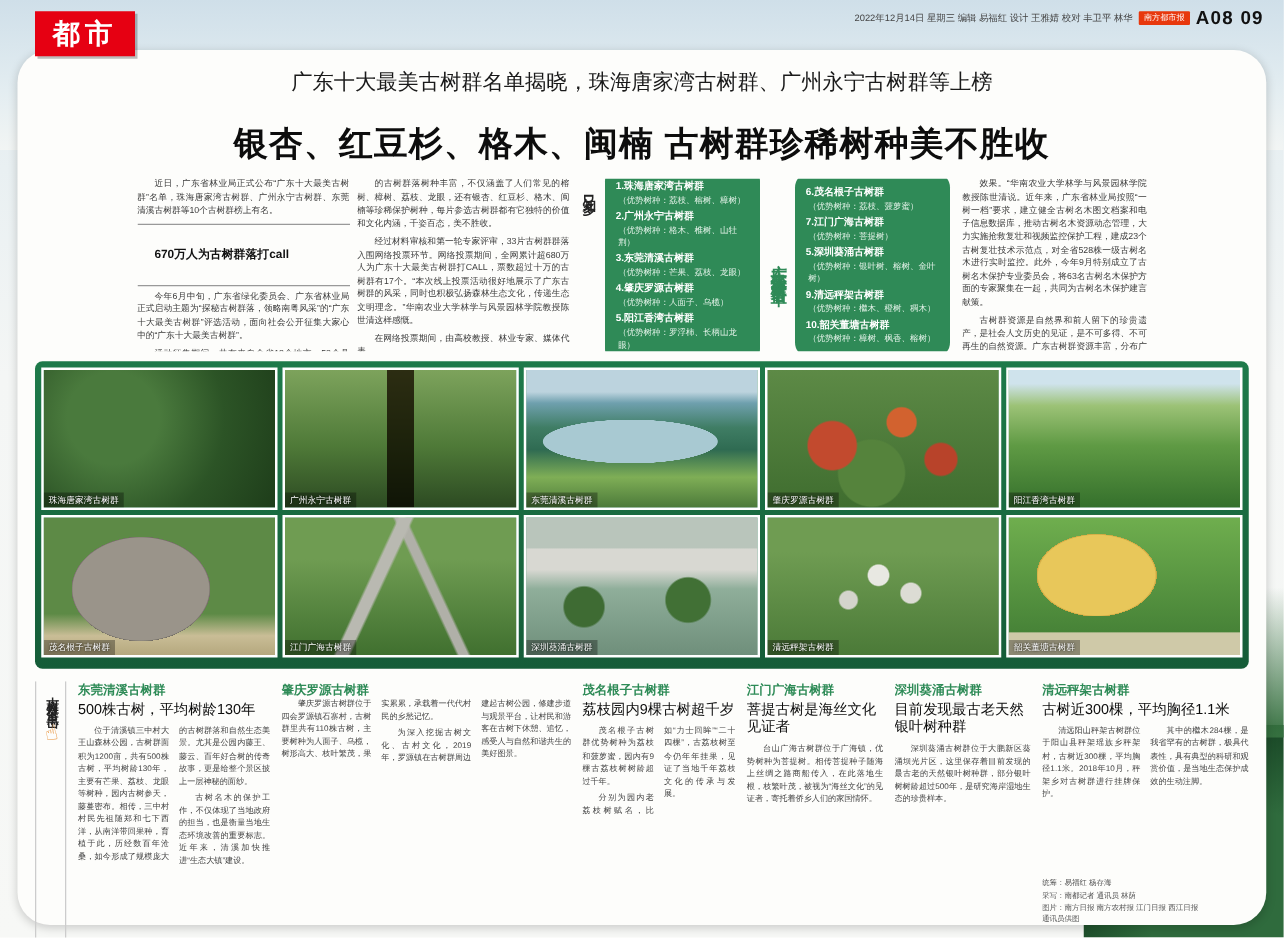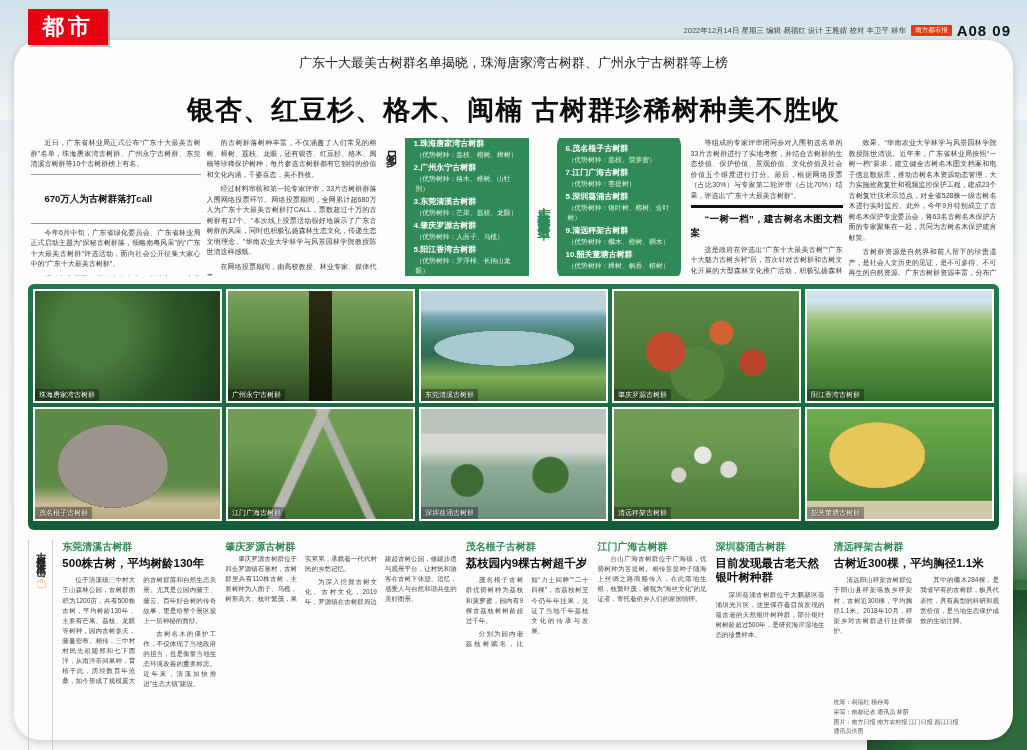--- a/index.html
+++ b/index.html
@@ -17,27 +17,27 @@
     background:linear-gradient(180deg,rgba(47,107,61,0) 0%,#35703f 100%);}
 
   .sheet{position:absolute;left:14px;top:40px;width:999px;height:700px;
     background:#fdfdfb;border-radius:26px;box-shadow:0 2px 8px rgba(0,0,0,.18);
     padding:10px 14px;box-sizing:border-box;}
 
   
   .section-badge{position:absolute;left:28px;top:9px;background:#e60012;color:#fff;
     font-size:22px;font-weight:bold;padding:3px 14px;letter-spacing:4px;
     box-shadow:2px 2px 0 rgba(0,0,0,.25);z-index:5;}
-  .masthead{position:absolute;right:16px;top:22px;display:flex;align-items:center;gap:5px;z-index:5;}
+  .masthead{position:absolute;right:16px;top:6px;display:flex;align-items:center;gap:5px;z-index:5;}
   .meta-line{font-size:7.5px;color:#444;}
   .paper-badge{background:#e8380d;color:#fff;font-size:6.5px;padding:1px 4px;border-radius:1px;}
   .page-no{font-size:15px;font-weight:bold;color:#111;letter-spacing:1px;}
 
   
-  .kicker{text-align:center;font-size:13px;color:#1a1a1a;margin-top:4px;}
+  .kicker{text-align:center;font-size:17px;color:#1a1a1a;margin-top:4px;}
   .main-title{text-align:center;font-size:27px;font-weight:bold;color:#0d0d0d;
     margin-top:20px;letter-spacing:1px;}
 
   
   .cols{display:flex;gap:6px;margin-top:10px;height:138px;overflow:hidden;justify-content:center;}
   .tcol{font-size:7px;line-height:1.5;color:#3a3a3a;text-align:justify;overflow:hidden;}
   .tcol p{margin:0 0 4px 0;text-indent:14px;}
   .c1{width:170px;}.c2{width:170px;}.c3{width:152px;}.c4{width:148px;}
   .subhead1{font-size:9.5px;font-weight:bold;color:#111;border-top:1px solid #999;
     border-bottom:1px solid #999;padding:17px 0;margin:5px 0;text-indent:0;}
@@ -99,21 +99,21 @@
       linear-gradient(180deg,#6fae4e,#3f7a33);}
 
   
   .bottom{display:flex;gap:9px;margin-top:10px;height:238px;overflow:hidden;}
   .strip{width:26px;border-left:1px solid #ccc;border-right:1px solid #ccc;
     display:flex;flex-direction:column;align-items:center;padding-top:4px;box-sizing:border-box;}
   .strip-label{writing-mode:vertical-rl;font-size:10px;font-weight:bold;color:#222;letter-spacing:3px;}
   .hand{font-size:17px;color:#e8923a;margin-top:10px;transform:rotate(-10deg);}
   .art{overflow:hidden;}
   .art h3{margin:0;font-size:10px;color:#2e8b57;font-weight:bold;}
-  .art h4{margin:2px 0 5px 0;font-size:11.5px;color:#0d0d0d;font-weight:bold;line-height:1.25;}
+  .art h4{margin:2px 0 5px 0;font-size:11.5px;color:#0d0d0d;font-weight:normal;line-height:1.25;}
   .art .body{font-size:6.5px;line-height:1.55;color:#444;text-align:justify;column-gap:8px;}
   .art .body p{margin:0 0 3px;text-indent:13px;}
   .a1{width:158px;}.a1 .body{column-count:2;height:168px;}
   .a2{width:238px;}.a2 .body{column-count:3;height:168px;}
   .a3{width:126px;}.a3 .body{column-count:2;height:168px;}
   .a4{width:112px;}.a4 .body{column-count:1;height:148px;}
   .a5{width:112px;}.a5 .body{column-count:1;height:148px;}
   .a6{width:170px;}.a6 .body{column-count:2;height:118px;}
   .credits{margin-top:5px;font-size:6px;color:#555;line-height:1.6;}
 </style>
@@ -173,25 +173,20 @@
         <div class="li-species">（优势树种：菩提树）</div>
         <div class="li-name">5.深圳葵涌古树群</div>
         <div class="li-species">（优势树种：银叶树、榕树、金叶树）</div>
         <div class="li-name">9.清远秤架古树群</div>
         <div class="li-species">（优势树种：檵木、橙树、稠木）</div>
         <div class="li-name">10.韶关董塘古树群</div>
         <div class="li-species">（优势树种：樟树、枫香、榕树）</div>
       </div>
     </div>
 
-    <div class="tcol c3">
-      <p>等组成的专家评审团同步对入围初选名单的33片古树群进行了实地考察，并结合古树群的生态价值、保护价值、景观价值、文化价值及社会价值五个维度进行打分。最后，根据网络投票（占比30%）与专家第二轮评审（占比70%）结果，评选出“广东十大最美古树群”。</p>
-      <p class="subhead2">“一树一档”，建古树名木图文档案</p>
-      <p>这是政府在评选出“广东十大最美古树”“广东十大魅力古树乡村”后，首次针对古树群和古树文化开展的大型森林文化推广活动，积极弘扬森林生态文化，传播生态文明理念，取得了良好的社会</p>
-    </div>
     <div class="tcol c4">
       <p>效果。“华南农业大学林学与风景园林学院教授陈世清说。近年来，广东省林业局按照“一树一档”要求，建立健全古树名木图文档案和电子信息数据库，推动古树名木资源动态管理，大力实施抢救复壮和视频监控保护工程，建成23个古树复壮技术示范点，对全省528株一级古树名木进行实时监控。此外，今年9月特别成立了古树名木保护专业委员会，将63名古树名木保护方面的专家聚集在一起，共同为古树名木保护建言献策。</p>
       <p>古树群资源是自然界和前人留下的珍贵遗产，是社会人文历史的见证，是不可多得、不可再生的自然资源。广东古树群资源丰富，分布广泛。据统计，全省现有古树群917处，群内古树共计27160株。</p>
     </div>
   </div>
 
   <div class="photo-panel">
     <div class="pgrid">
       <figure class="ph p1">
         <figcaption>珠海唐家湾古树群</figcaption>
@@ -253,20 +248,21 @@
       <h3>茂名根子古树群</h3>
       <h4>荔枝园内9棵古树超千岁</h4>
       <div class="body">
         <p>茂名根子古树群优势树种为荔枝和菠萝蜜，园内有9棵古荔枝树树龄超过千年。</p>
         <p>分别为园内老荔枝树赋名，比如“力士回眸”“二十四棵”，古荔枝树至今仍年年挂果，见证了当地千年荔枝文化的传承与发展。</p>
       </div>
     </div>
 
     <div class="art a4">
       <h3>江门广海古树群</h3>
+      <h4>菩提古树是海丝文化见证者</h4>
       <div class="body">
         <p>台山广海古树群位于广海镇，优势树种为菩提树。相传菩提种子随海上丝绸之路商船传入，在此落地生根，枝繁叶茂，被视为“海丝文化”的见证者，寄托着侨乡人们的家国情怀。</p>
       </div>
     </div>
 
     <div class="art a5">
       <h3>深圳葵涌古树群</h3>
       <h4>目前发现最古老天然银叶树种群</h4>
       <div class="body">
         <p>深圳葵涌古树群位于大鹏新区葵涌坝光片区，这里保存着目前发现的最古老的天然银叶树种群，部分银叶树树龄超过500年，是研究海岸湿地生态的珍贵样本。</p>

